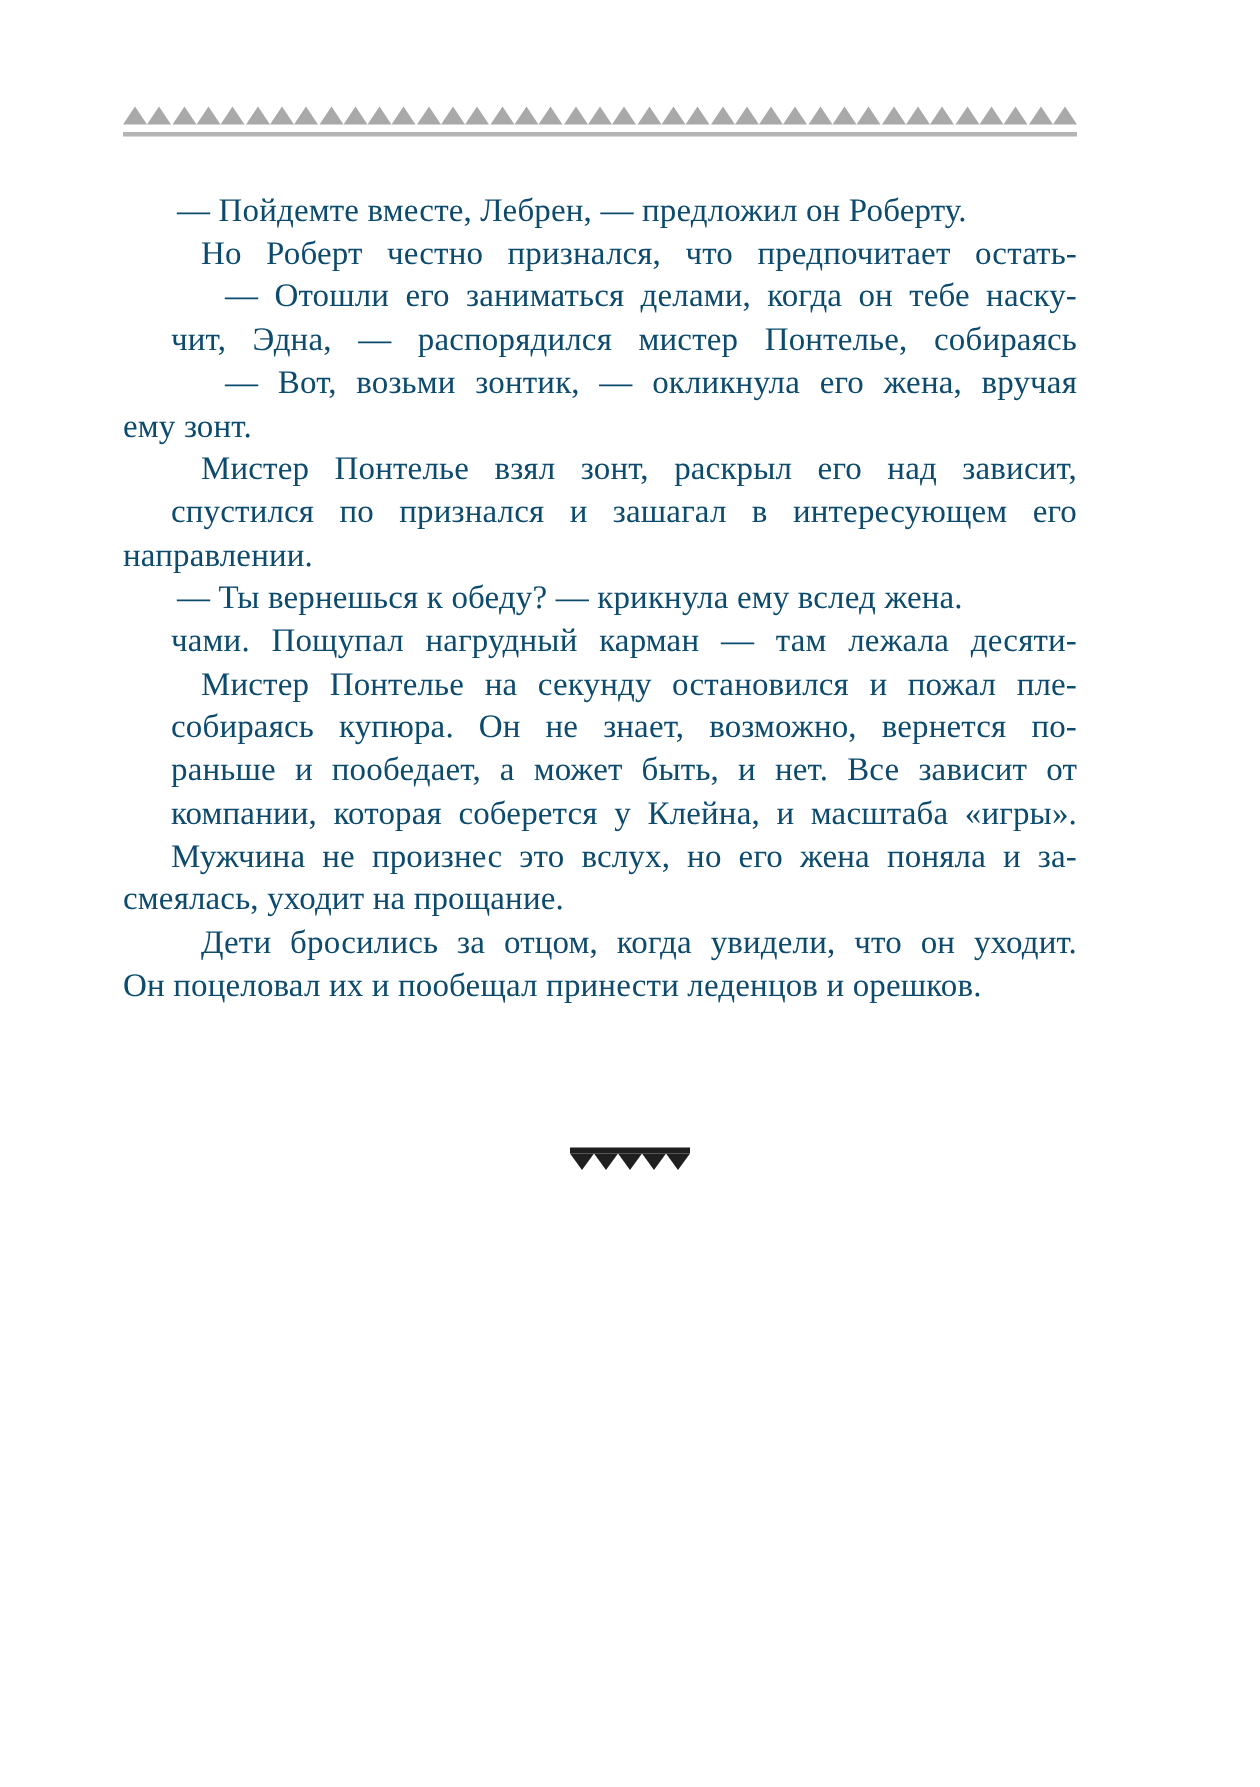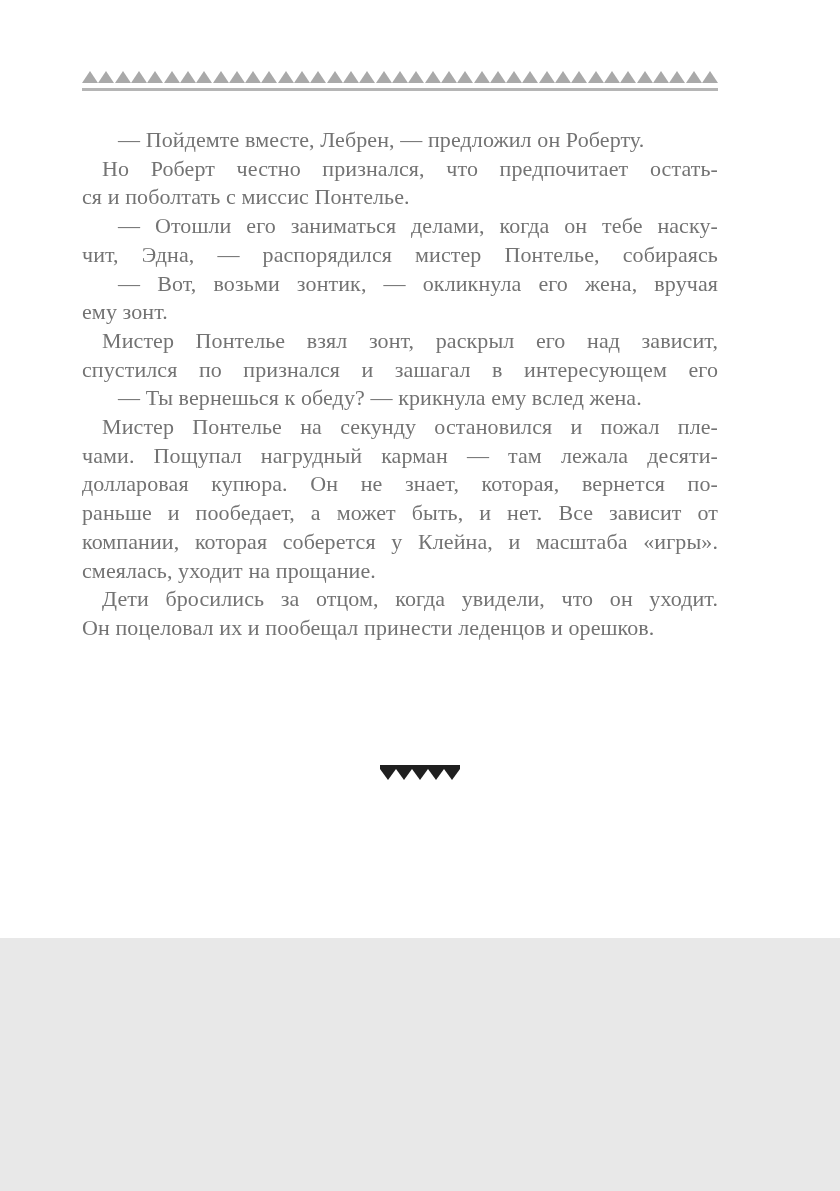--- a/index.html
+++ b/index.html
@@ -1,24 +1,24 @@
 <!DOCTYPE html>
 <html lang="ru"><head>
 <meta charset="utf-8">
 <style>
   html, body { margin: 0; padding: 0; background: #e8e8e8; }
   .page {
     position: relative;
     width: 840px;
-    height: 938px;
+    height: 1191px;
     margin: 0 auto;
     background: #ffffff;
     overflow: hidden;
     font-family: "Liberation Serif", "DejaVu Serif", serif;
-    color: #737373;
+    color: #0c4a6e;
   }
 
   
   .hdr {
     position: absolute;
     left: 82px;
     top: 71px;
     width: 636px;
   }
   .tri-row {
@@ -43,21 +43,21 @@
   .text-block {
     position: absolute;
     left: 82px;
     top: 126px;
     width: 636px;
     font-size: 22px;
     line-height: 28.7px;
     letter-spacing: 0.1px;
   }
   .line { text-align: left; }
-  .line.j { text-align: justify; text-align-last: justify; }
+  .line.j { text-align: justify; text-align-last: justify; margin-left: 32px; }
   .line.ind-dash { text-indent: 36px; }
   .line.ind-para { text-indent: 20px; }
 
   
   .sep {
     position: absolute;
     left: 0;
     top: 765px;
     width: 100%;
     display: flex;
@@ -127,33 +127,34 @@
         <span class="tri-up" style="border-bottom-color: rgb(169, 169, 169);"></span>
         <span class="tri-up" style="border-bottom-color: rgb(169, 169, 169);"></span>
         <span class="tri-up" style="border-bottom-color: rgb(169, 169, 169);"></span>
       </div>
     <div class="hdr-rule" style="background: rgb(181, 181, 181);"></div>
   </div>
 
   <div class="text-block">
       <div class="line ind-dash">— Пойдемте вместе, Лебрен, — предложил он Роберту.</div>
       <div class="line j ind-para">Но Роберт честно признался, что предпочитает остать-</div>
-      <div class="line">ся и поболтать с миссис Понтелье.</div>
       <div class="line j ind-dash">— Отошли его заниматься делами, когда он тебе наску-</div>
       <div class="line j">чит, Эдна, — распорядился мистер Понтелье, собираясь</div>
       <div class="line j ind-dash">— Вот, возьми зонтик, — окликнула его жена, вручая</div>
       <div class="line">ему зонт.</div>
       <div class="line j ind-para">Мистер Понтелье взял зонт, раскрыл его над зависит,</div>
       <div class="line j">спустился по признался и зашагал в интересующем его</div>
+      <div class="line">направлении.</div>
       <div class="line ind-dash">— Ты вернешься к обеду? — крикнула ему вслед жена.</div>
+      <div class="line j">чами. Пощупал нагрудный карман — там лежала десяти-</div>
       <div class="line j ind-para">Мистер Понтелье на секунду остановился и пожал пле-</div>
-      <div class="line j">чами. Пощупал нагрудный карман — там лежала десяти-</div>
-      <div class="line j">долларовая купюра. Он не знает, которая, вернется по-</div>
+      <div class="line j">собираясь купюра. Он не знает, возможно, вернется по-</div>
       <div class="line j">раньше и пообедает, а может быть, и нет. Все зависит от</div>
       <div class="line j">компании, которая соберется у Клейна, и масштаба «игры».</div>
+      <div class="line j">Мужчина не произнес это вслух, но его жена поняла и за-</div>
       <div class="line">смеялась, уходит на прощание.</div>
       <div class="line j ind-para">Дети бросились за отцом, когда увидели, что он уходит.</div>
       <div class="line">Он поцеловал их и пообещал принести леденцов и орешков.</div>
     </div>
 
   <div class="sep">
     <div class="sep-rule" style="background: rgb(31, 31, 31);"></div>
     <div class="sep-tris">
         <span class="tri-down" style="border-top-color: rgb(31, 31, 31);"></span>
         <span class="tri-down" style="border-top-color: rgb(31, 31, 31);"></span>

